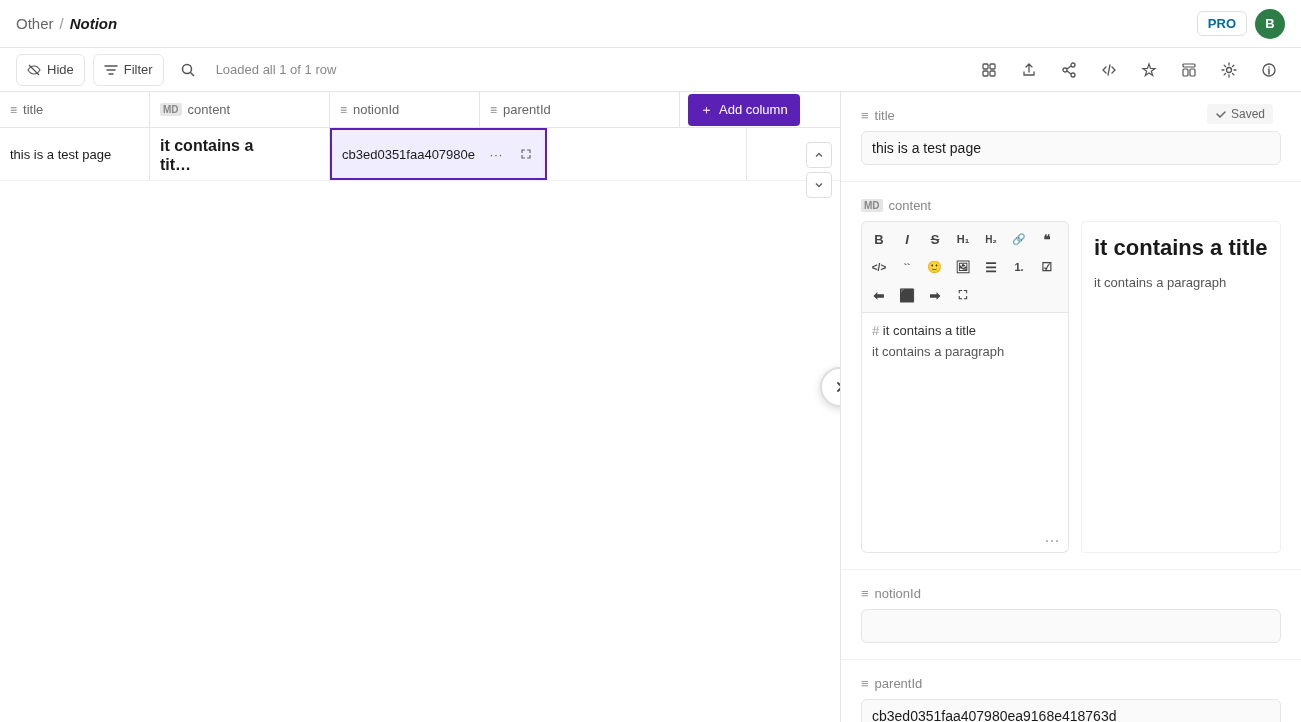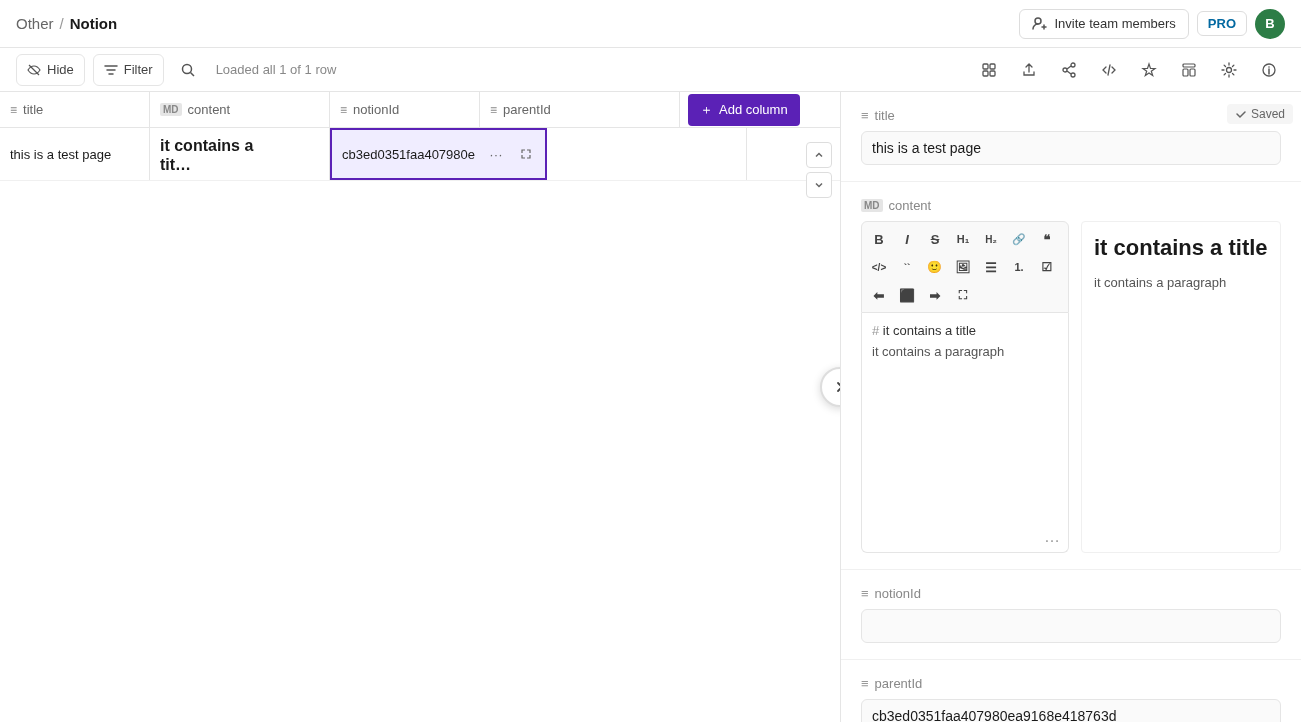--- a/index.html
+++ b/index.html
@@ -7,21 +7,21 @@
 
     
     .topbar {
       display: flex; align-items: center; justify-content: space-between;
       padding: 0 16px; height: 48px; border-bottom: 1px solid #e5e5e5;
       background: #fff;
     }
     .topbar-left { display: flex; align-items: center; gap: 6px; font-size: 15px; }
     .breadcrumb-other { color: #666; }
     .breadcrumb-sep { color: #999; }
-    .breadcrumb-notion { font-weight: 600; color: #1a1a1a; }
+    .breadcrumb-notion { font-weight: 600; color: #1a1a1a; font-style: italic; }
     .topbar-right { display: flex; align-items: center; gap: 8px; }
     .invite-btn {
       display: flex; align-items: center; gap: 6px;
       padding: 6px 12px; border: 1px solid #ddd; border-radius: 6px;
       background: #fff; cursor: pointer; font-size: 13px; color: #333;
     }
     .pro-badge {
       padding: 4px 10px; border: 1px solid #ddd; border-radius: 6px;
       font-size: 13px; font-weight: 600; color: #0369a1; background: #fff; cursor: pointer;
     }
@@ -128,21 +128,21 @@
       position: absolute; right: -20px; top: 50%; transform: translateY(-50%);
       box-shadow: 0 2px 8px rgba(0,0,0,0.15); z-index: 10;
     }
 
     
     .right-panel {
       width: 460px; overflow-y: auto; background: #fff; position: relative;
     }
     .saved-badge {
       display: flex; align-items: center; gap: 4px;
-      position: absolute; top: 12px; right: 8px;
+      position: absolute; top: 12px; right: 28px;
       font-size: 12px; color: #666; background: #f5f5f5;
       padding: 3px 8px; border-radius: 4px;
     }
     .field-section { padding: 16px 20px; border-bottom: 1px solid #f0f0f0; }
     .field-label {
       display: flex; align-items: center; gap: 6px;
       font-size: 13px; color: #888; font-weight: 500; margin-bottom: 8px;
     }
     .field-input {
       width: 100%; padding: 8px 10px; border: 1px solid #e5e5e5;
@@ -186,28 +186,20 @@
 </head>
 <body>
 
 <div class="topbar">
   <div class="topbar-left">
     <span class="breadcrumb-other">Other</span>
     <span class="breadcrumb-sep">/</span>
     <span class="breadcrumb-notion">Notion</span>
   </div>
   <div class="topbar-right">
-    <button class="invite-btn">
-      <svg width="16" height="16" viewBox="0 0 16 16" fill="none">
-        <circle cx="6" cy="5" r="3" stroke="#555" stroke-width="1.5"></circle>
-        <path d="M1 13c0-2.76 2.24-5 5-5" stroke="#555" stroke-width="1.5" stroke-linecap="round"></path>
-        <path d="M12 9v4M10 11h4" stroke="#555" stroke-width="1.5" stroke-linecap="round"></path>
-      </svg>
-      <span>Invite team members</span>
-    </button>
     <button class="pro-badge">PRO</button>
     <div class="avatar">B</div>
   </div>
 </div>
 
 <div class="toolbar">
 
   <button class="toolbar-btn">
     <svg width="14" height="14" viewBox="0 0 14 14">
       <path d="M1 7s2.5-4 6-4 6 4 6 4-2.5 4-6 4-6-4-6-4z" stroke="#555" stroke-width="1.2" fill="none"></path>

